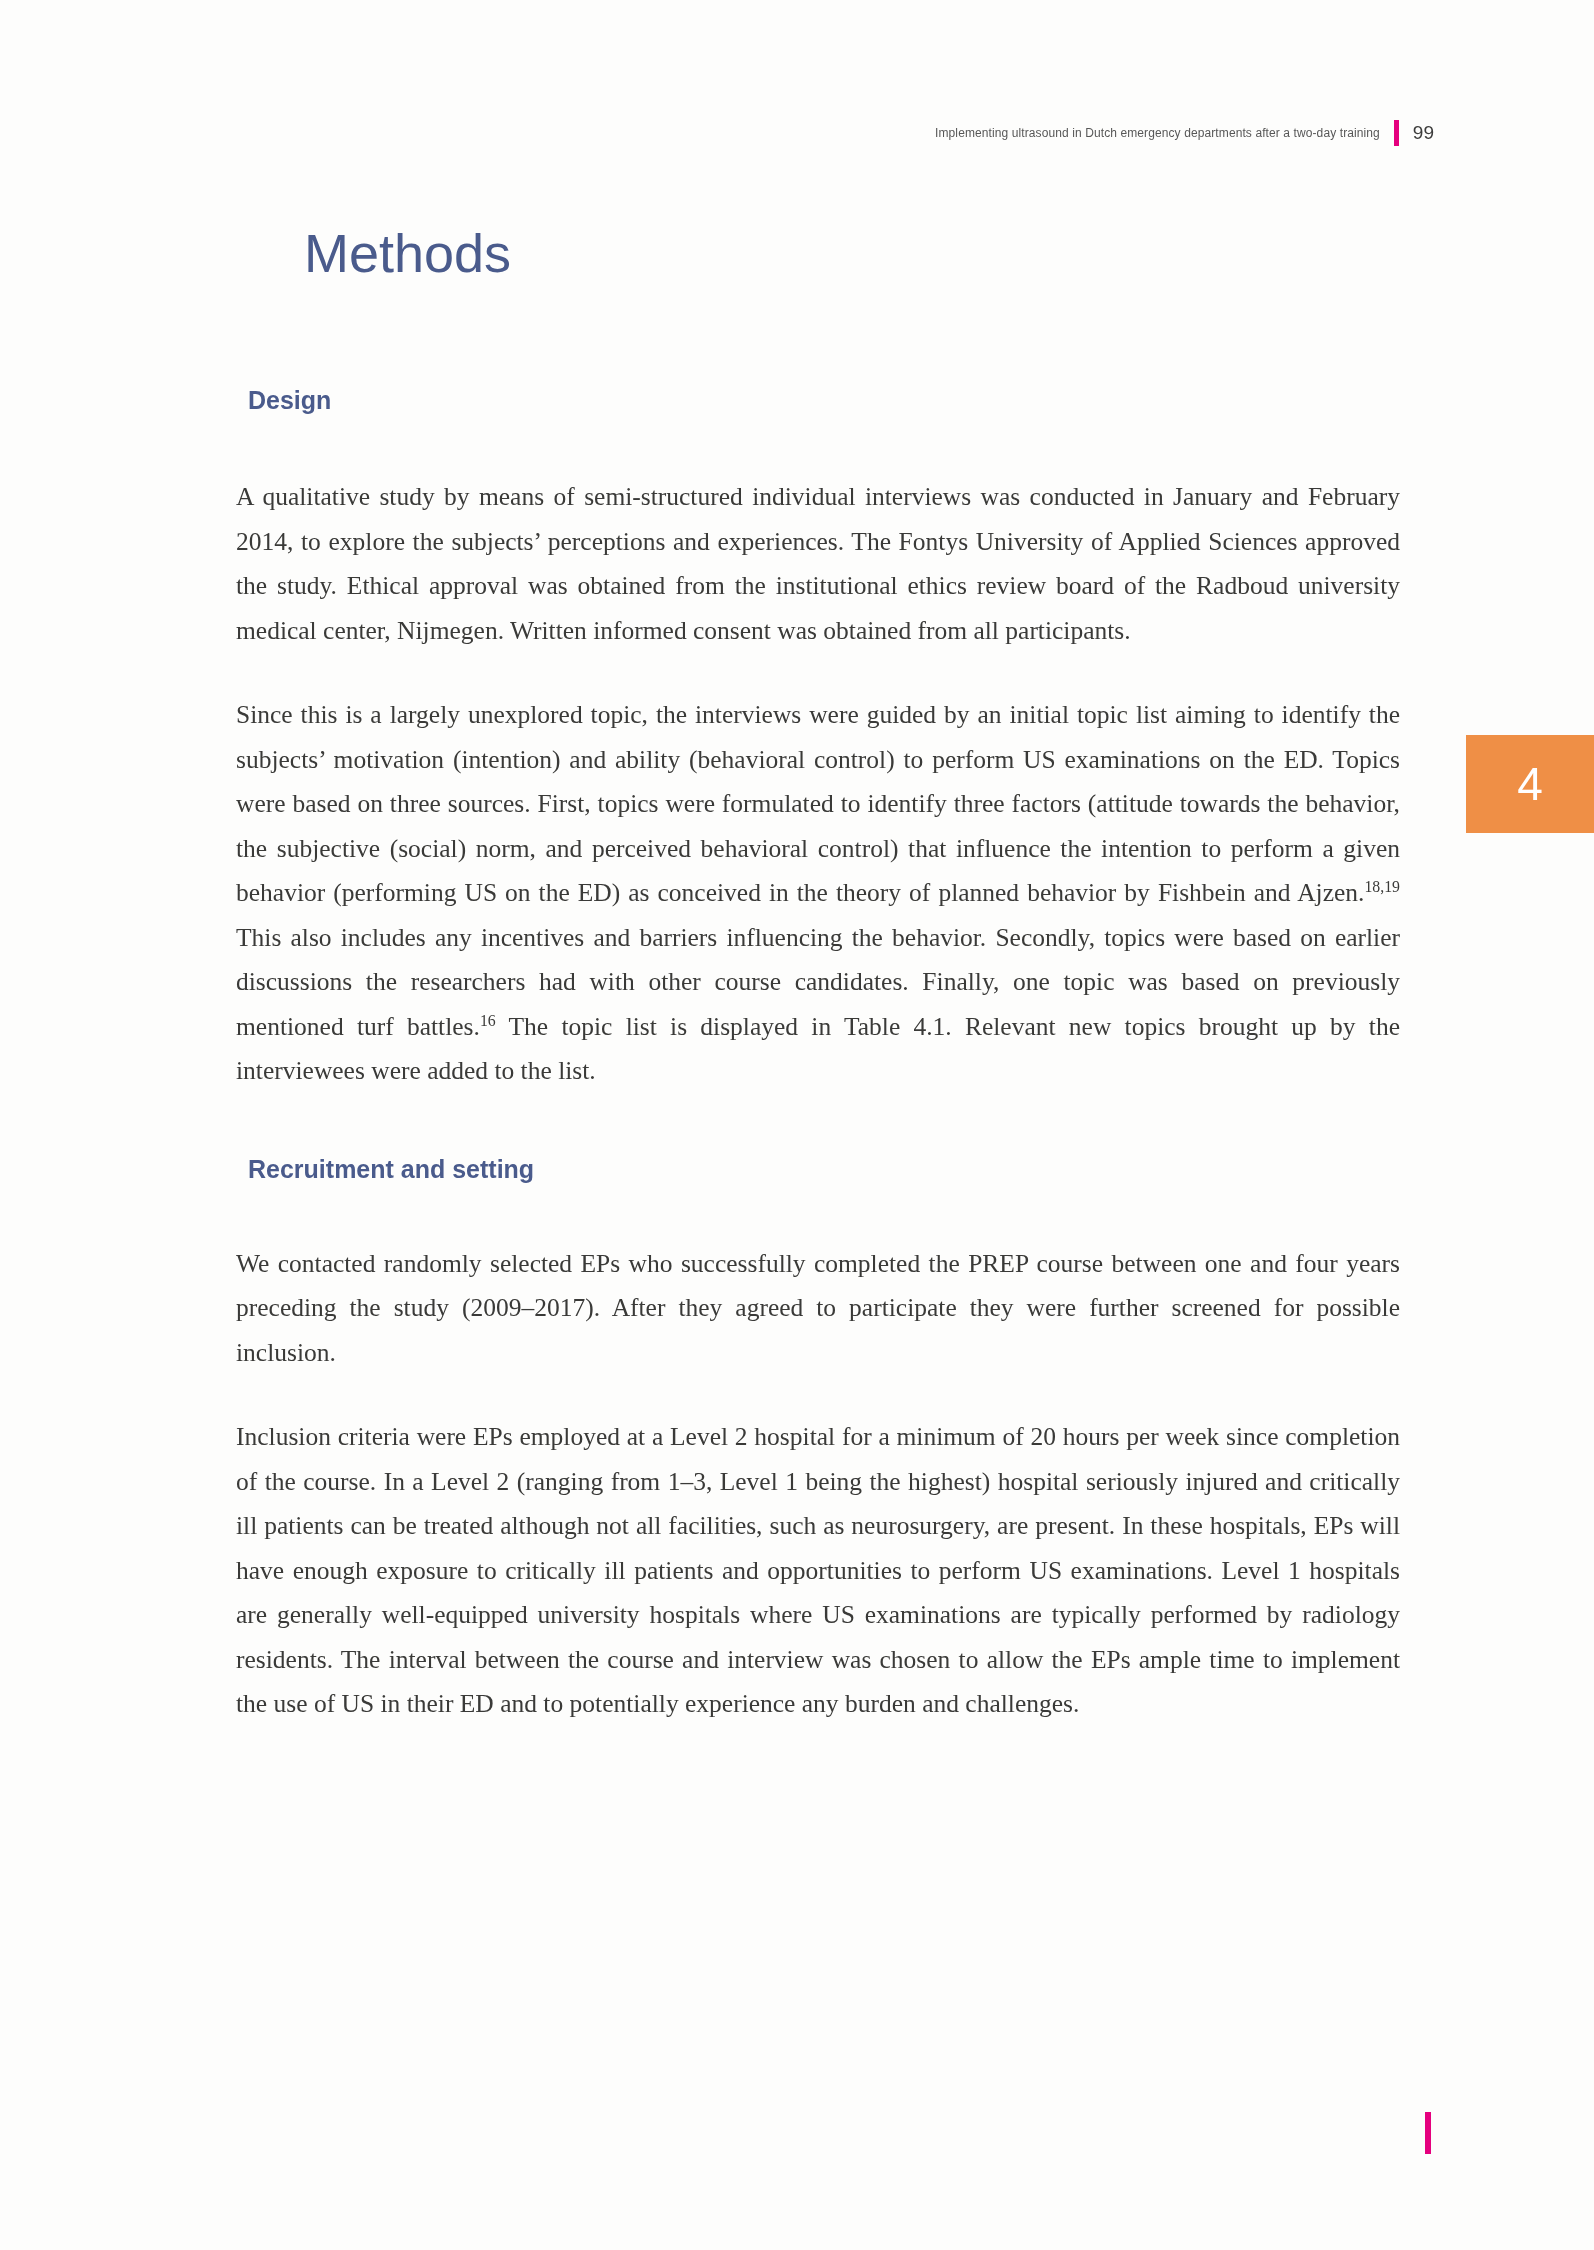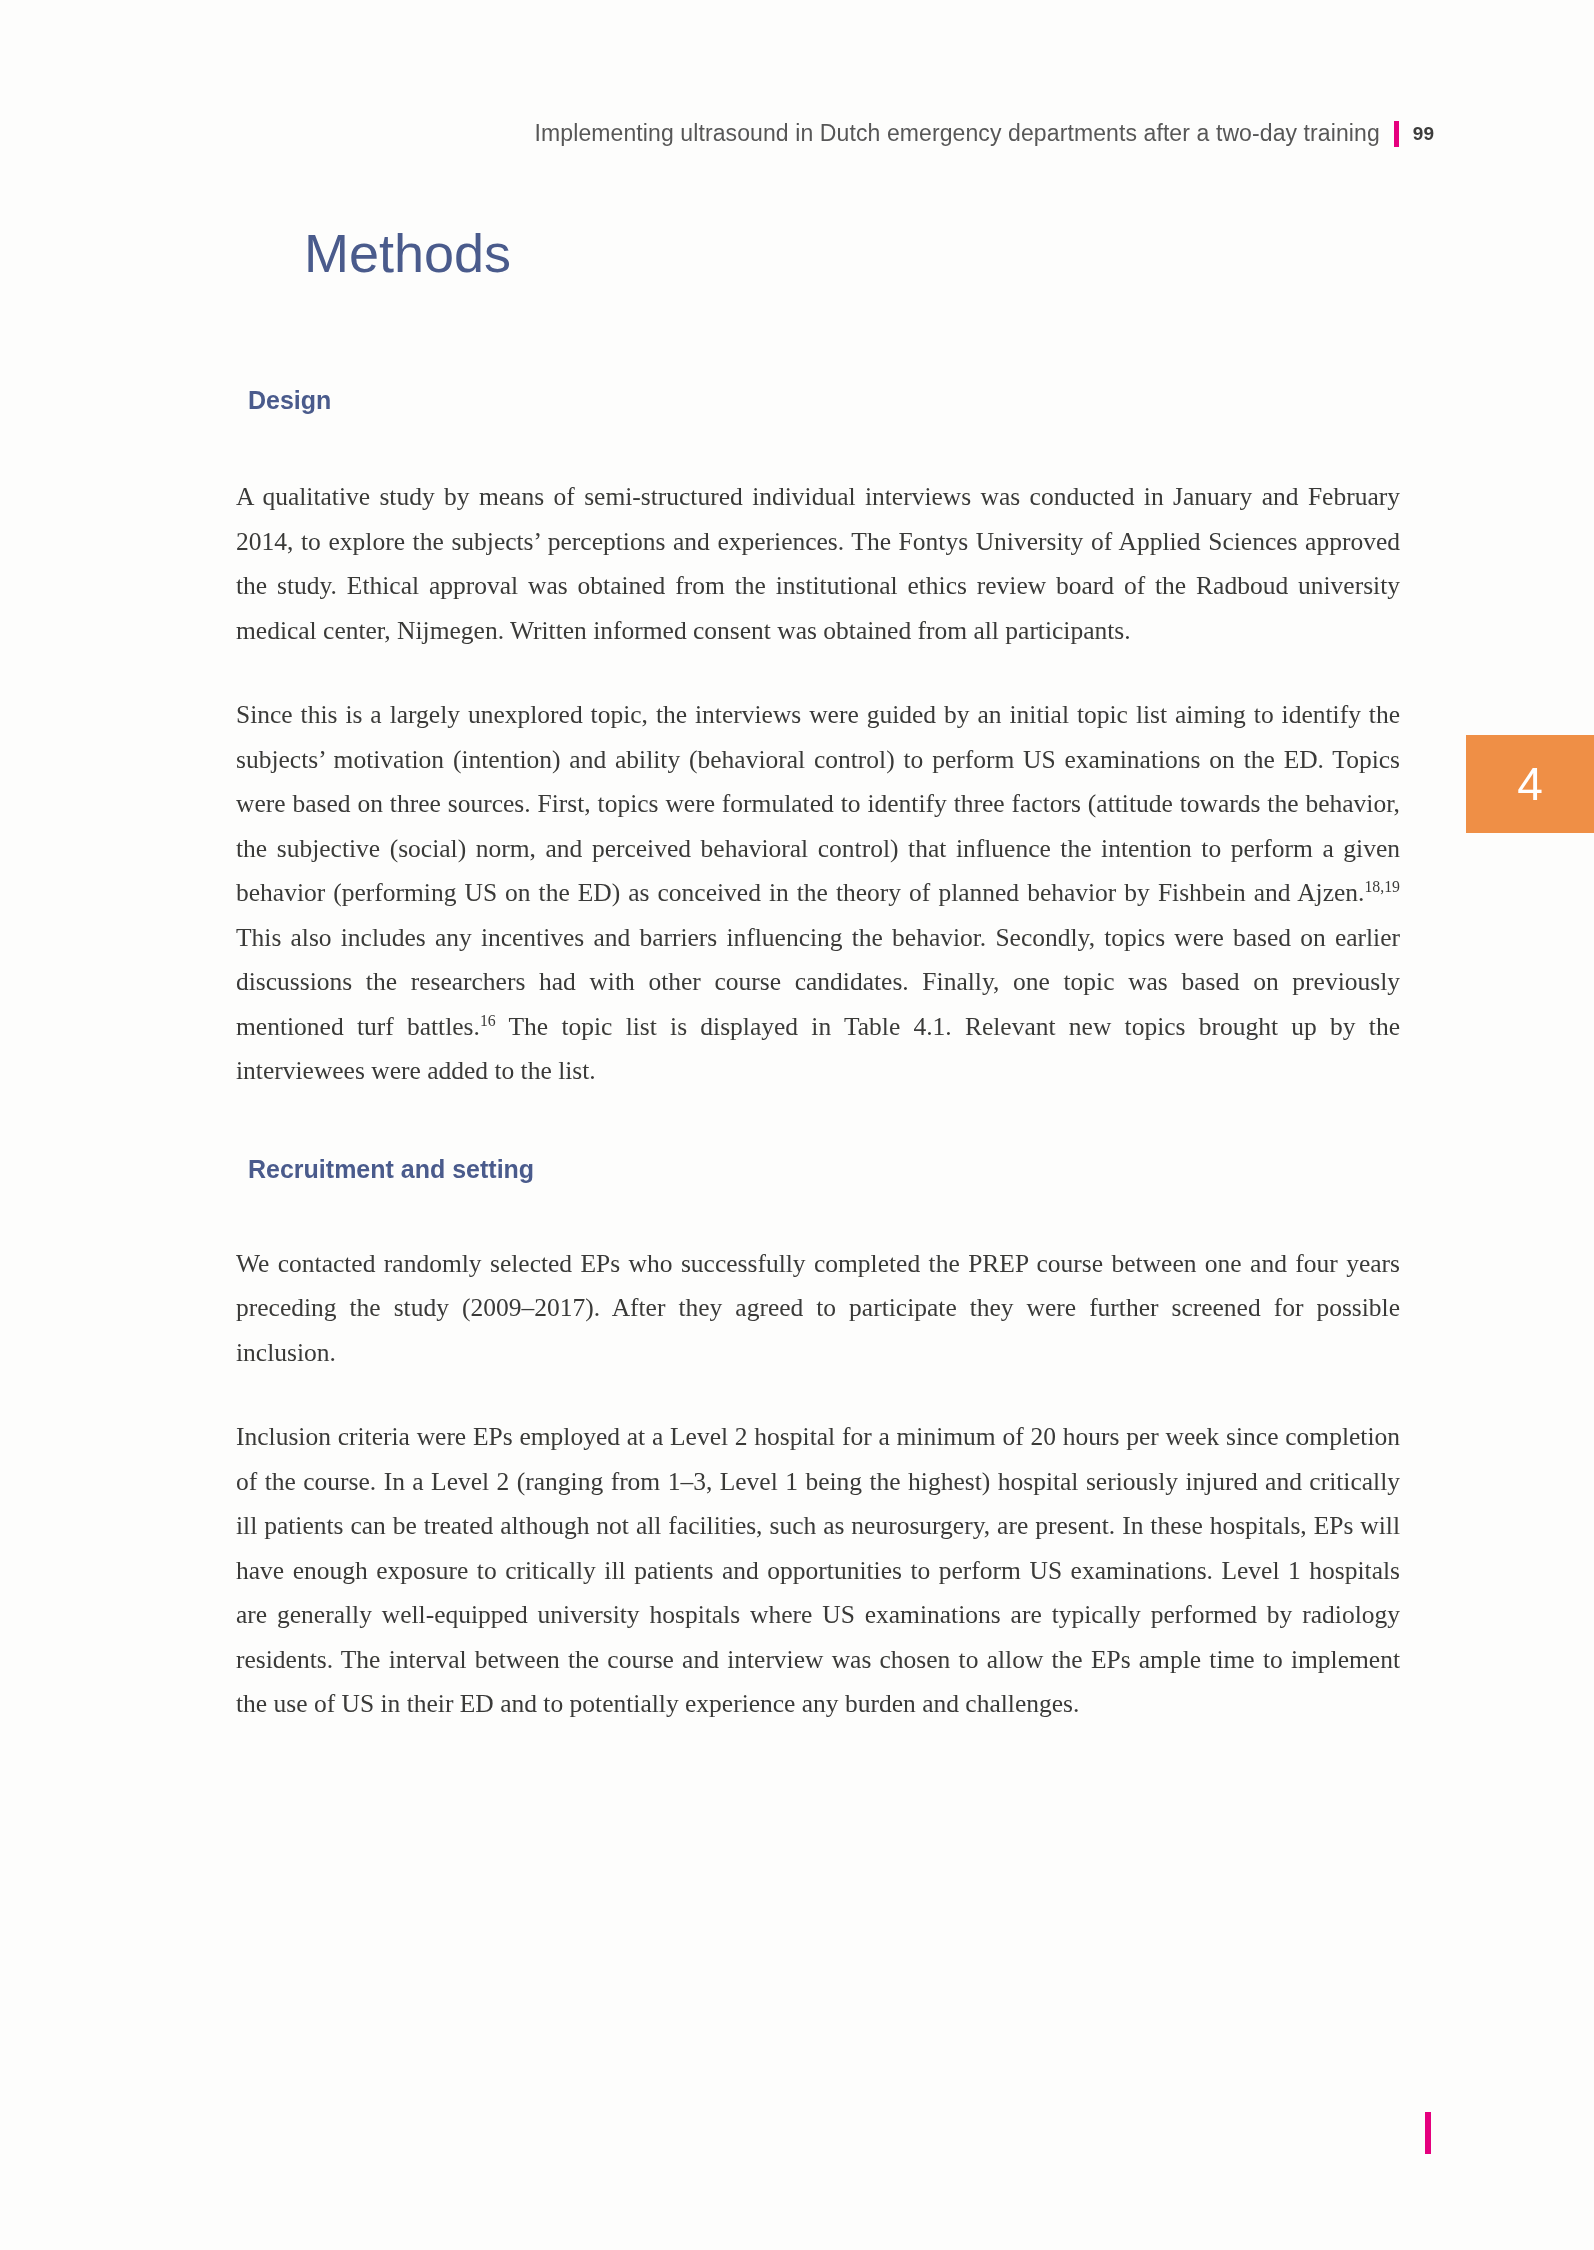--- a/index.html
+++ b/index.html
@@ -27,34 +27,34 @@
     position: absolute;
     top: 120px;
     right: 160px;
     display: flex;
     align-items: center;
     gap: 14px;
     white-space: nowrap;
   }
   .running-head .rh-text {
     font-family: "Liberation Sans", sans-serif;
-    font-size: 23px;
+    font-size: 12px;
     color: #575757;
     letter-spacing: 0.1px;
   }
   .running-head .rh-rule {
     width: 5px;
     height: 26px;
     background: #e5007e;
     display: inline-block;
   }
   .running-head .rh-page {
     font-family: "Liberation Sans", sans-serif;
     font-size: 19px;
-    font-weight: bold;
+    font-weight: normal;
     color: #3c3c3b;
     text-align: right;
   }
 
   
   .chapter-tab {
     position: absolute;
     top: 735px;
     right: 0;
     width: 128px;

